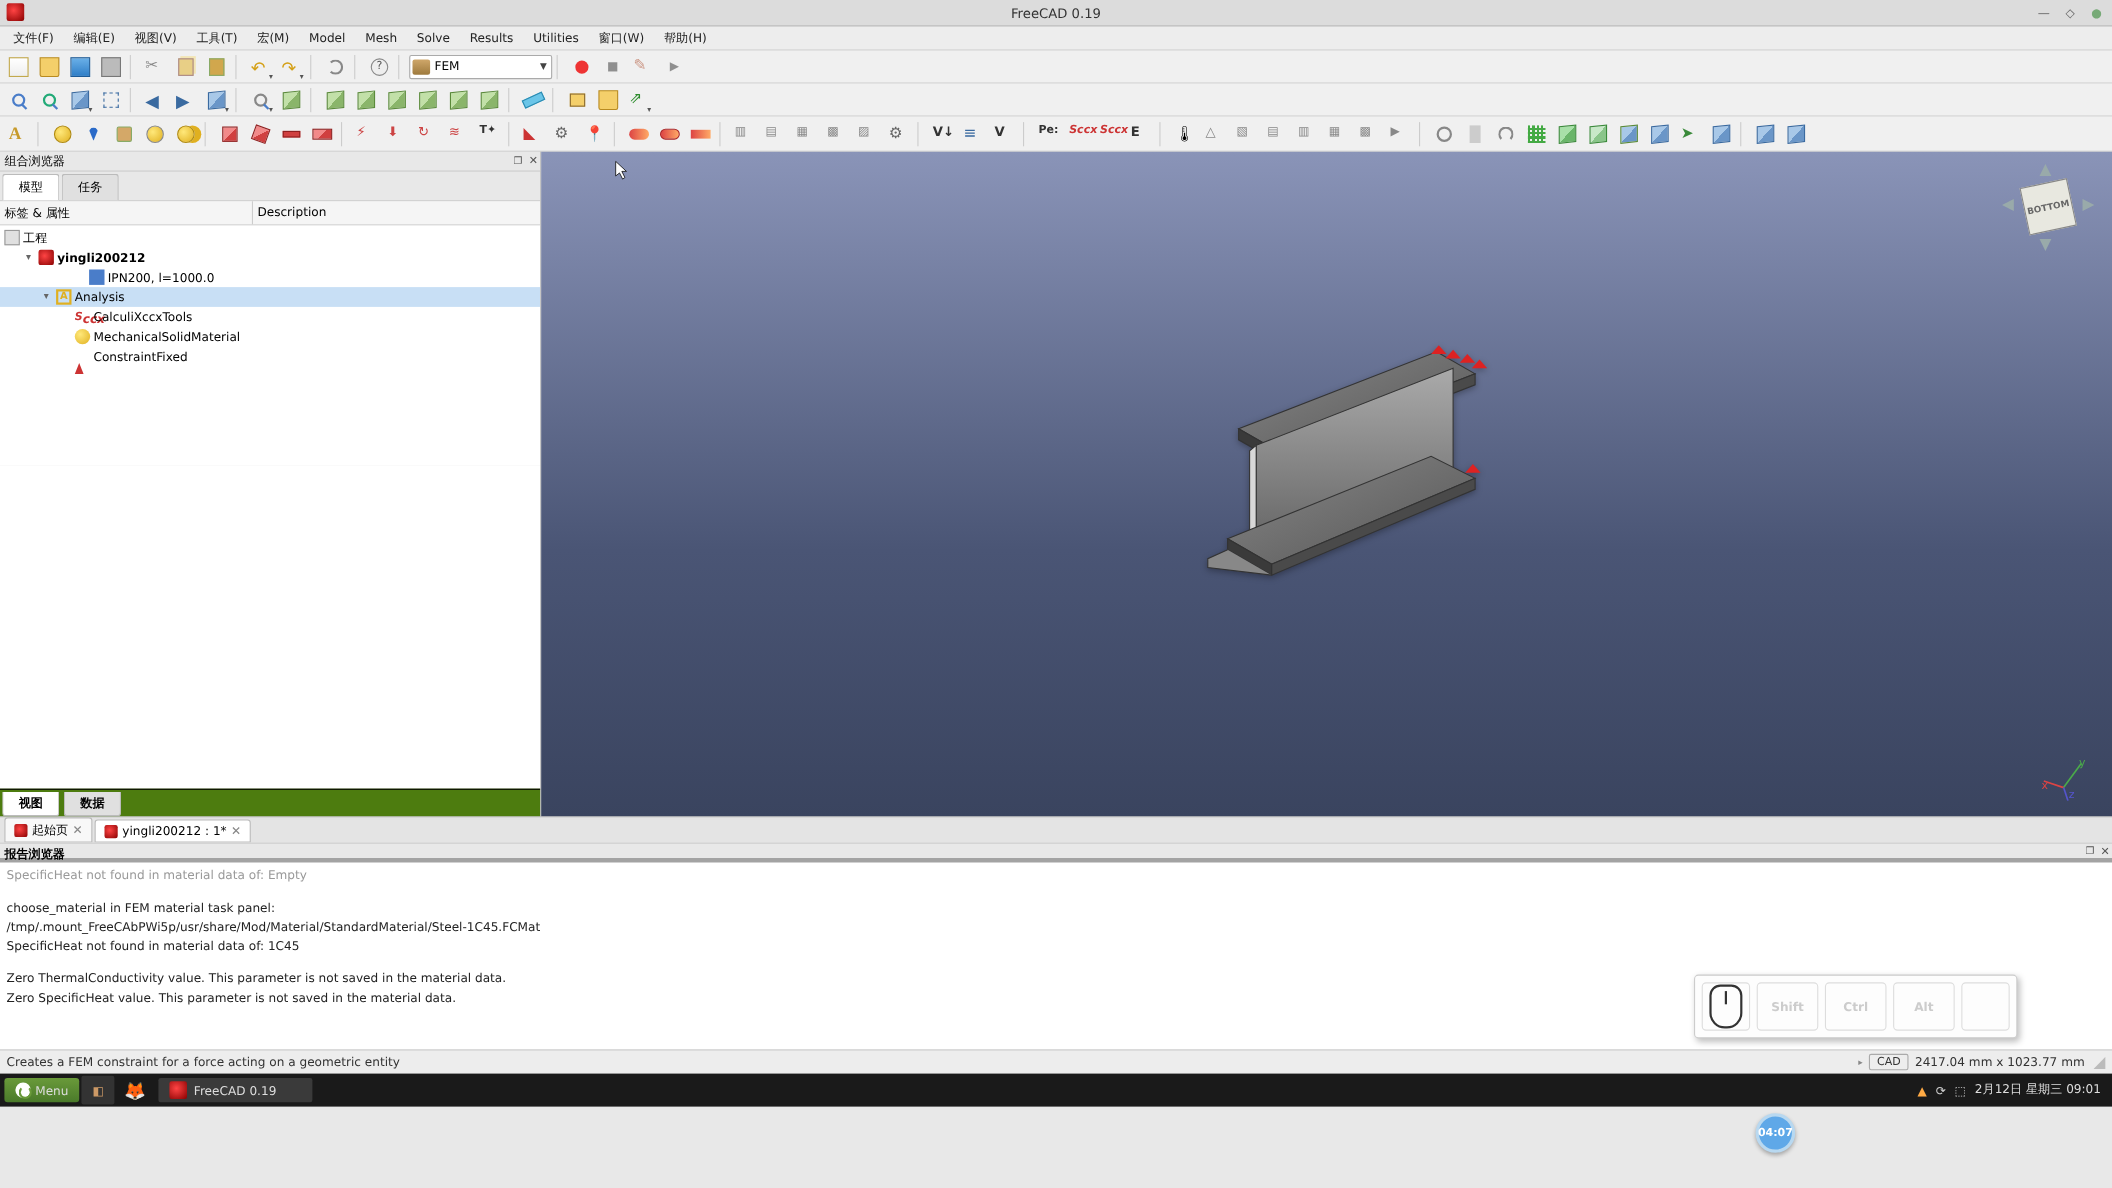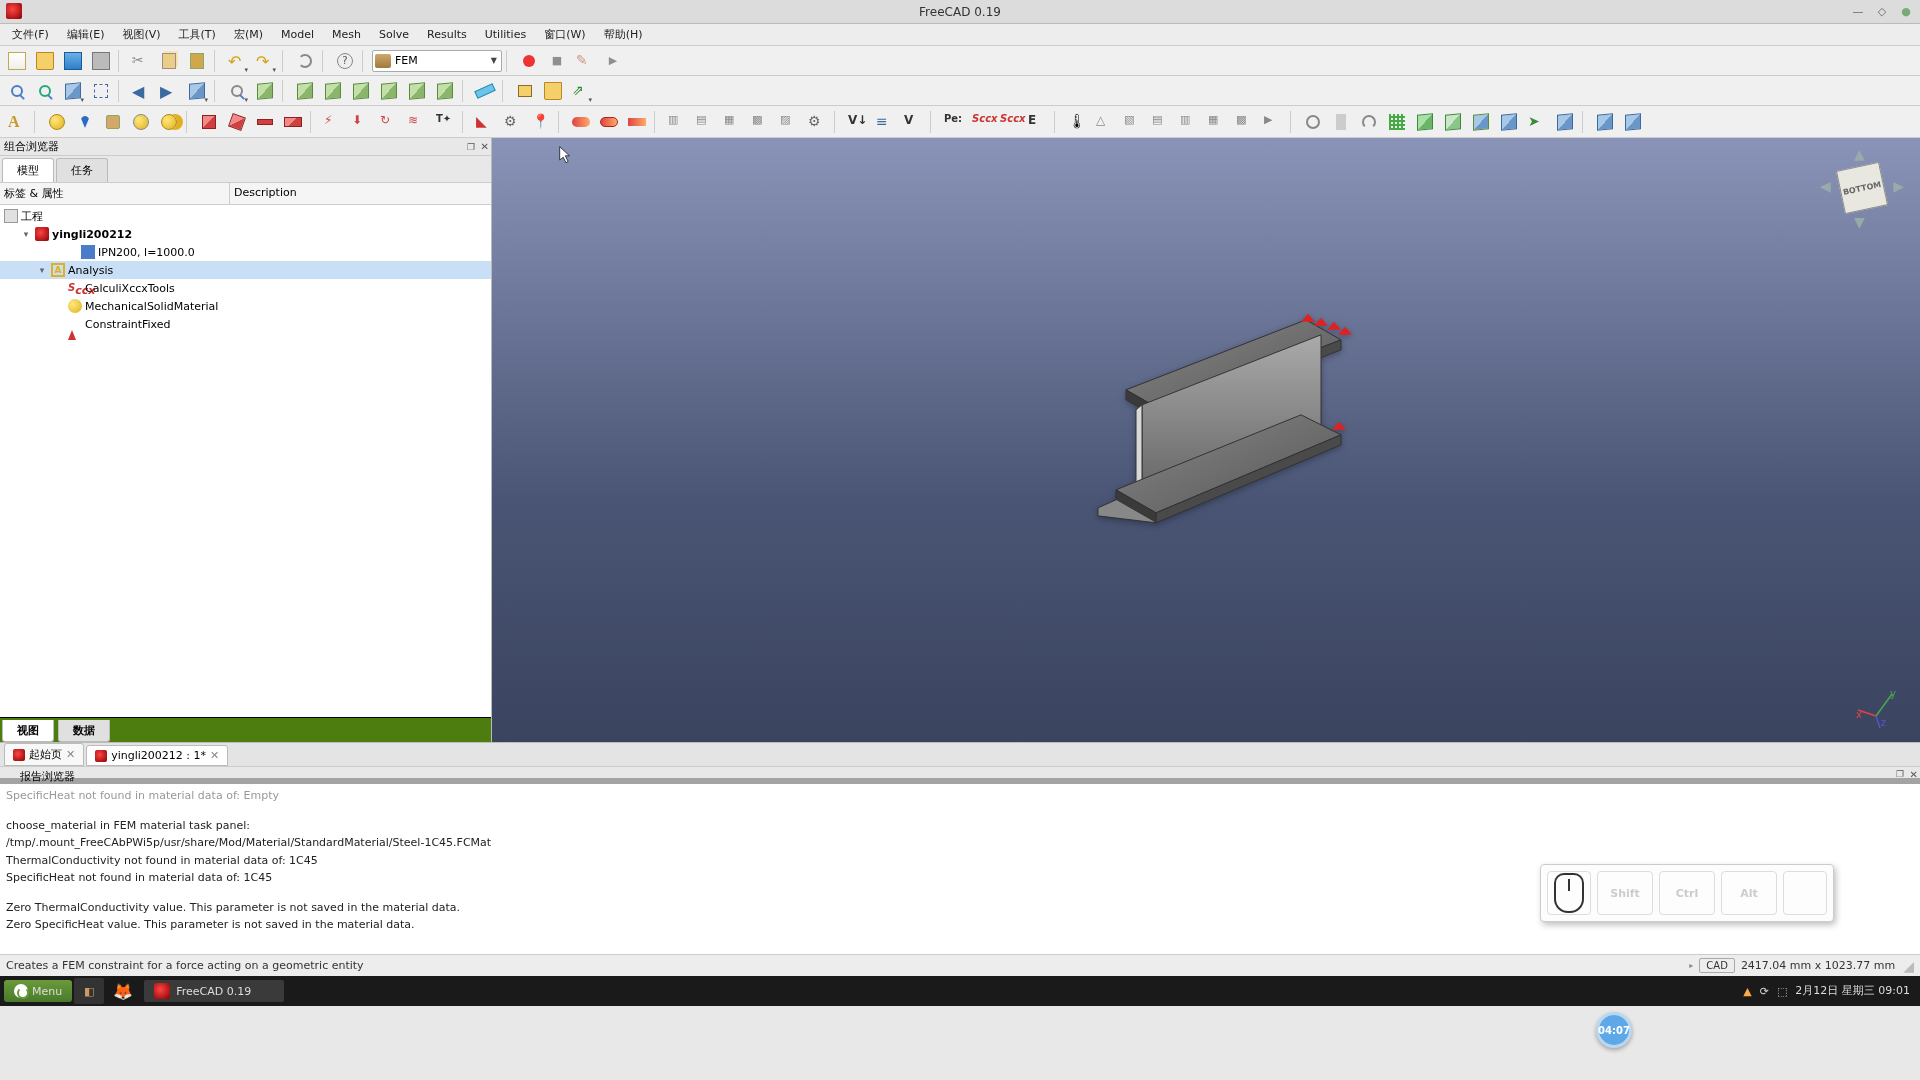--- a/index.html
+++ b/index.html
@@ -112,21 +112,21 @@
 .ibeam svg { filter: drop-shadow(0 2px 3px rgba(0,0,0,0.3)); }
 .fix-marker { fill:#d22; }
 
 
 .doctabs { height:24px; background:#e4e4e4; display:flex; align-items:flex-end; padding:0 4px; border-top:1px solid #bbb;}
 .doctab { display:flex; align-items:center; gap:4px; padding:3px 8px; border:1px solid #bbb; background:#f8f8f8; border-radius:3px 3px 0 0; margin-right:2px; font-size:11px; cursor:pointer;}
 .doctab .dticon { width:12px;height:12px; }
 .doctab .close { color:#888; cursor:pointer;}
 
 
-.report-head { height:18px; background:#e8e8e8; border-top:1px solid #ccc; border-bottom:6px solid #a3a3a3; padding:2px 20px; font-size:10px; position:relative;}
+.report-head { height:18px; background:#e8e8e8; border-top:1px solid #ccc; border-bottom:4px solid #a3a3a3; padding:2px 4px; font-size:10px; position:relative;font-weight:bold;}
 .report-head .restore { position:absolute; right:16px; font-size:9px; color:#555;}
 .report-head .close { position:absolute; right:2px; font-size:10px; color:#555;}
 .report-body { height:170px; background:#fff; padding:4px 6px; font-size:11px; color:#222; overflow:auto;}
 .report-body .line { margin-bottom:1px; line-height:1.5;}
 .report-body .spacer { height:12px; }
 
 
 .statusbar { height:22px; background:#ededed; border-top:1px solid #ccc; display:flex; align-items:center; padding:0 6px; font-size:11px; color:#333;gap:44px;}
 .statusbar .coord { margin-left:auto; display:flex; align-items:center; gap:6px;}
 .statusbar .cad-label { border:1px solid #aaa; padding:1px 6px; border-radius:2px; font-size:10px;}
@@ -137,21 +137,21 @@
 .taskbar .menubtn { display:flex; align-items:center; gap:4px; padding:4px 10px; background: linear-gradient(#6a9a3a,#4a7a2a); border-radius:3px; cursor:pointer;}
 .taskbar .menubtn .mint { width:14px;height:14px; background:#fff; border-radius:50%; position:relative;}
 .taskbar .menubtn .mint::after{content:"";position:absolute;left:3px;top:3px;width:8px;height:8px;border:2px solid #6a9a3a;border-radius:50%;border-top-color:transparent;}
 .taskbar .tbitem { width:30px; height:26px; display:flex; align-items:center; justify-content:center; margin:0 2px; border-radius:2px; cursor:pointer;}
 .taskbar .appbtn { display:flex; align-items:center; gap:6px; padding:3px 10px; background:#3a3a3a; border-radius:2px; margin-left:4px; cursor:pointer; min-width:140px;}
 .taskbar .appbtn .aicon{ width:16px;height:16px; background: radial-gradient(circle at 40% 40%, #f44, #800); border-radius:2px;}
 .taskbar .tray { margin-left:auto; display:flex; align-items:center; gap:8px; padding-right:6px;}
 .taskbar .tray .clock { font-size:10px; line-height:1.1;}
 
 
-.key-overlay { position:absolute; right:86px; top: 864px; background:#fdfdfd; border:1px solid #ccc; border-radius:4px; box-shadow:2px 3px 6px rgba(0,0,0,0.25); padding:6px; display:flex; gap:6px;justify-content:center;}
+.key-overlay { position:absolute; right:86px; top: 886px; background:#fdfdfd; border:1px solid #ccc; border-radius:4px; box-shadow:2px 3px 6px rgba(0,0,0,0.25); padding:6px; display:flex; gap:6px;justify-content:center;}
 .key-overlay .kbox { width:56px; height:44px; border:1px solid #ddd; border-radius:4px; display:flex; align-items:center; justify-content:center; color:#ccc; font-size:12px; font-weight:bold;}
 .key-overlay .mouse { width:30px; height:40px; border:2px solid #333; border-radius:10px 10px 14px 14px; position:relative;}
 .key-overlay .mouse::before{content:"";position:absolute;left:50%;top:4px;width:2px;height:12px;background:#333;transform:translateX(-50%);}
 .timer-badge { position:absolute; left:1596px; top:1012px; width:36px;height:36px; border-radius:50%; background:#5fa8e8; border:3px solid #b8d8f0; color:#fff; display:flex; align-items:center; justify-content:center; font-size:10px; font-weight:bold; box-shadow:0 2px 4px rgba(0,0,0,0.3);}
 
 .cursor { position:absolute; left:559px; top:146px; width:14px; pointer-events:none; z-index:100;}
 </style>
 </head>
 <body>
 
@@ -605,21 +605,20 @@
 <div class="report-head">
   <span>报告浏览器</span>
   <span class="restore">❐</span>
   <span class="close">✕</span>
 </div>
 <div class="report-body">
   <div class="line" style="color:#999">SpecificHeat not found in material data of: Empty</div>
   <div class="spacer"></div>
   <div class="line">choose_material in FEM material task panel:</div>
   <div class="line">  /tmp/.mount_FreeCAbPWi5p/usr/share/Mod/Material/StandardMaterial/Steel-1C45.FCMat</div>
-  <div class="line">ThermalConductivity not found in material data of: 1C45</div>
   <div class="line">SpecificHeat not found in material data of: 1C45</div>
   <div class="spacer"></div>
   <div class="line">Zero ThermalConductivity value. This parameter is not saved in the material data.</div>
   <div class="line">Zero SpecificHeat value. This parameter is not saved in the material data.</div>
 </div>
 
 <div class="statusbar">
   <span>Creates a FEM constraint for a force acting on a geometric entity</span>
   <span class="coord">
     <span style="color:#888;font-size:8px;">▸</span>

